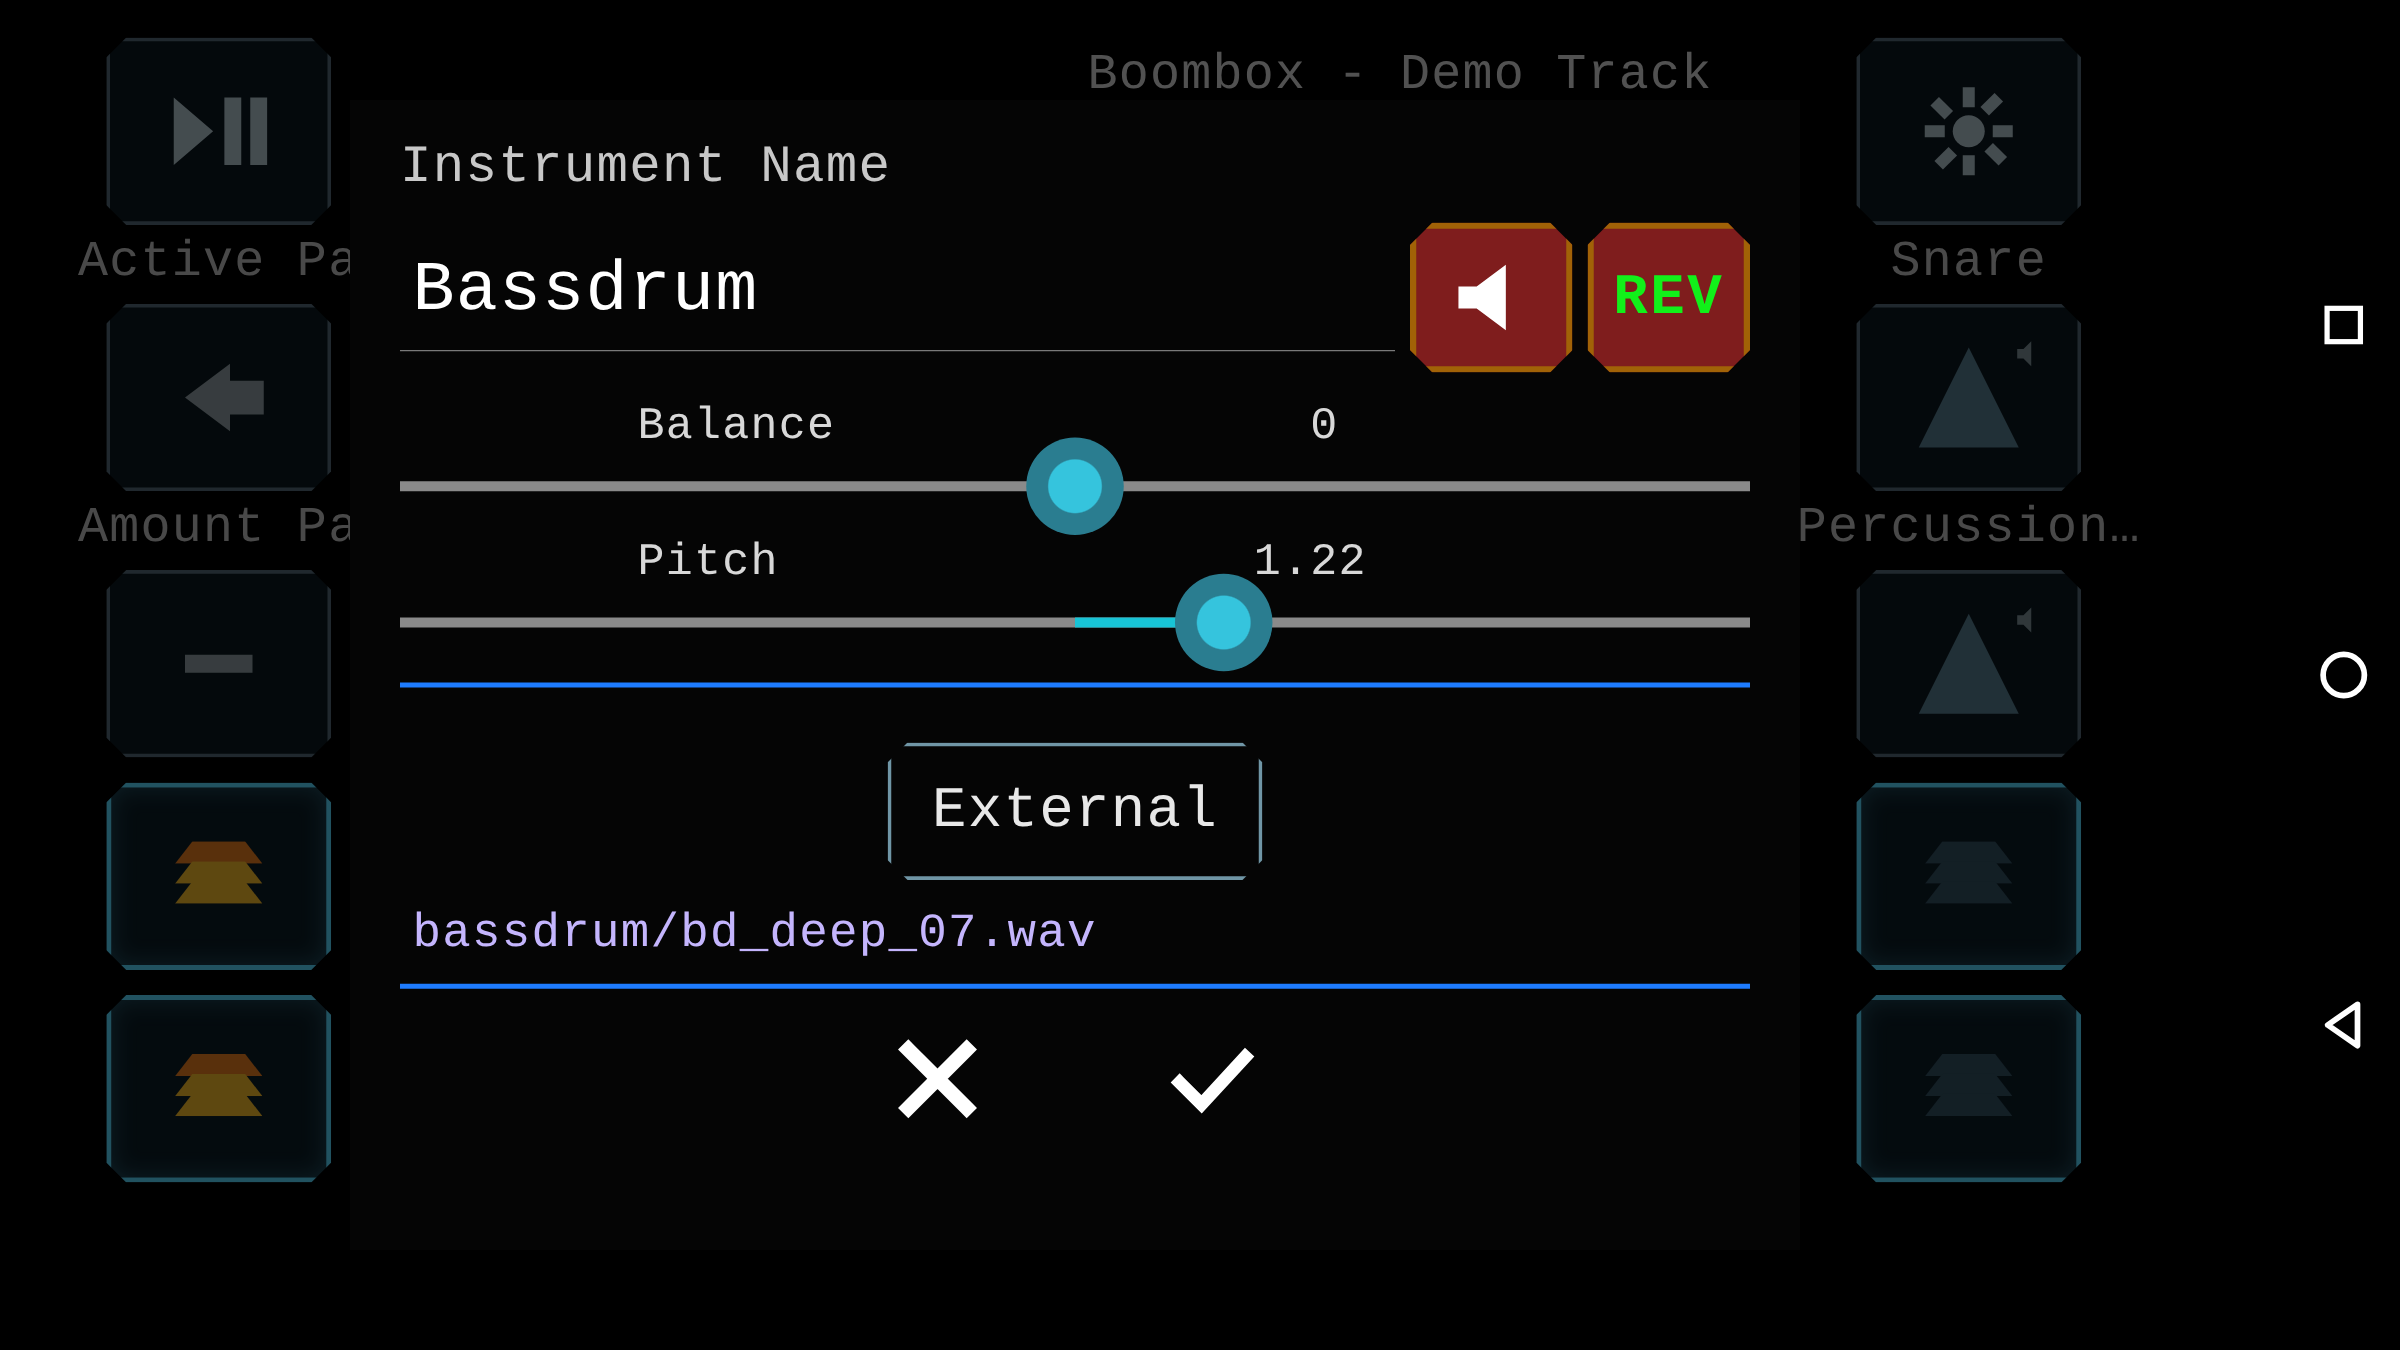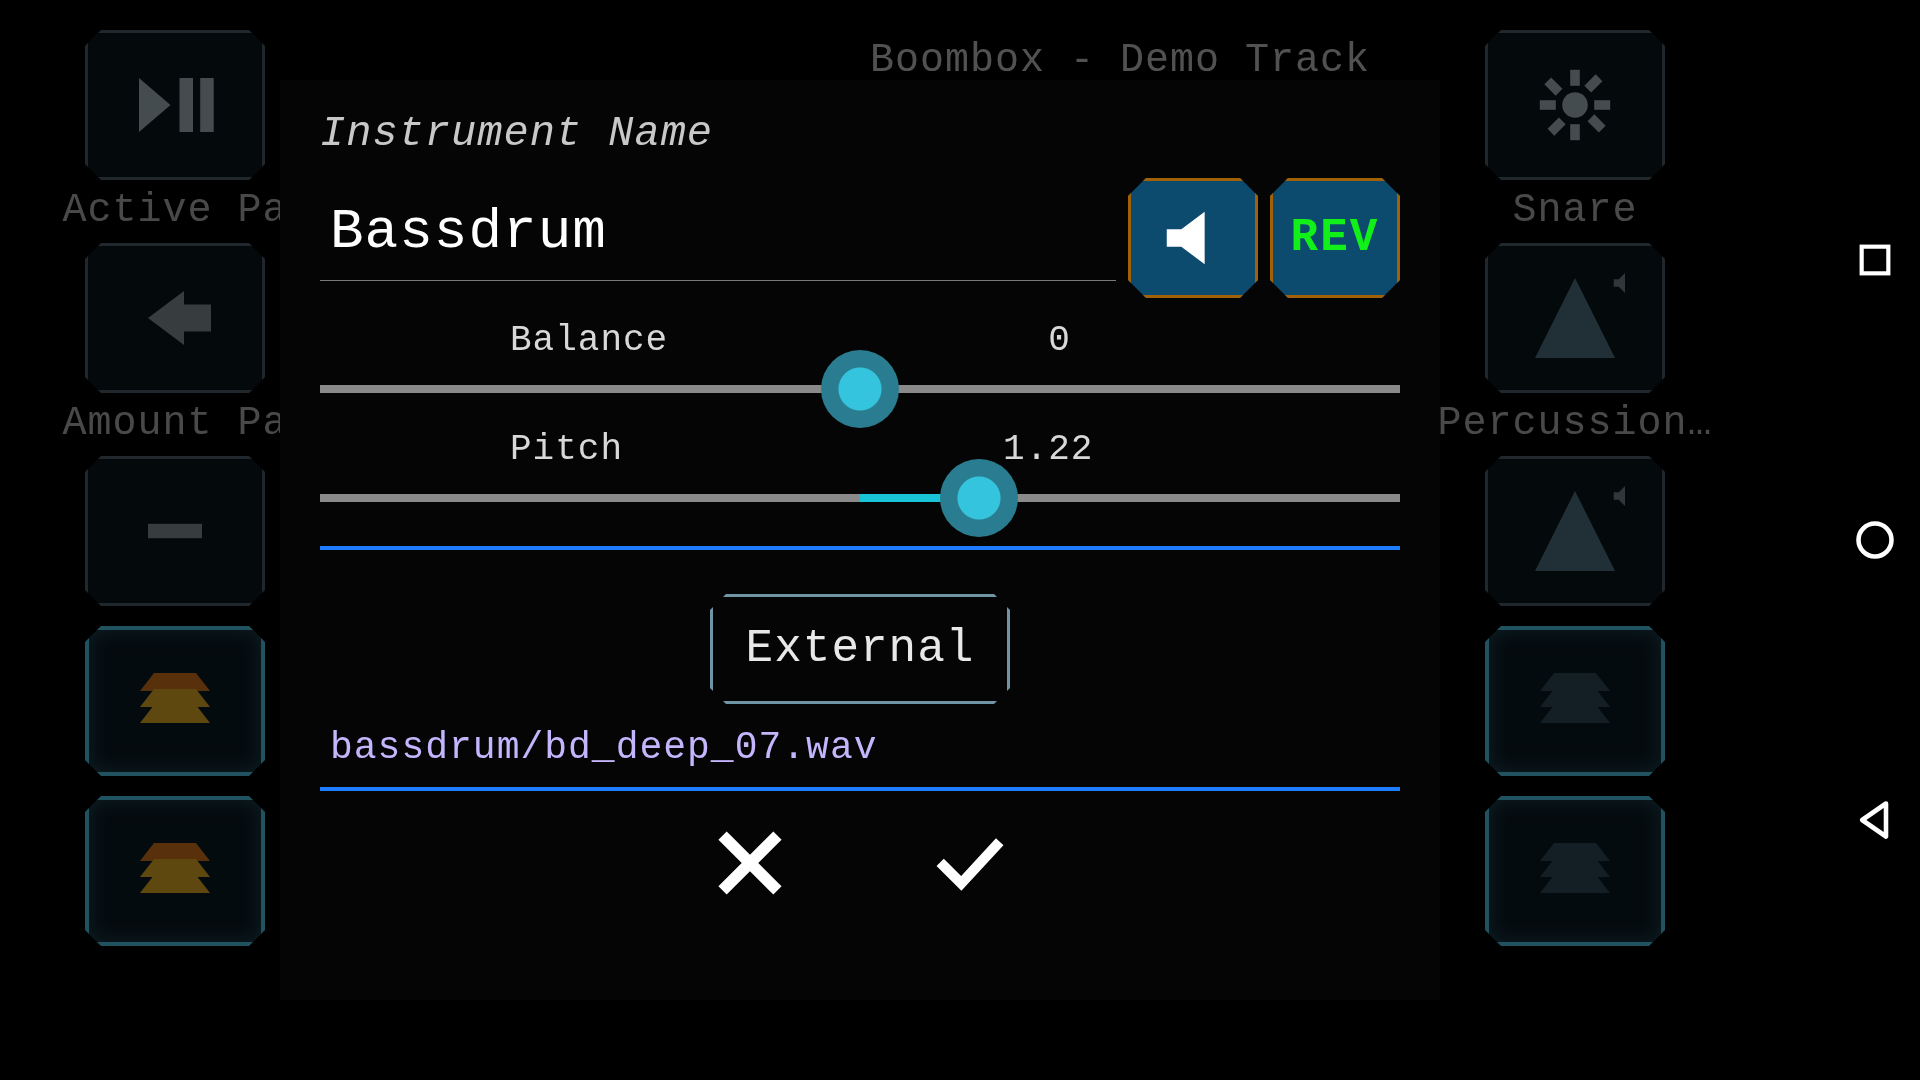--- a/index.html
+++ b/index.html
@@ -117,40 +117,39 @@
     background: #050505;
     padding: 30px 40px 10px 40px;
     display: flex;
     flex-direction: column;
   }
   .modal-title {
     font-size: 42px;
     color: #c8c8c8;
     letter-spacing: 1px;
     margin-bottom: 20px;
-    font-style: italic;
   }
   .name-row {
     display:flex; align-items:center; gap:12px;
   }
   .name-input {
     flex: 1;
     background: transparent;
     border: none;
     border-bottom: 1px solid #7a7a7a;
     color: #fff;
     font-size: 56px;
     font-family: inherit;
     padding: 4px 10px 16px 10px;
     letter-spacing: 1px;
   }
   .tool-btn {
     width: 130px; height: 120px;
-    border: 3px solid #a16207;
-    background: #0c4a6e;
+    border: 5px solid #a16207;
+    background: #7f1d1d;
     clip-path: polygon(0 18px, 18px 0, calc(100% - 18px) 0, 100% 18px, 100% calc(100% - 18px), calc(100% - 18px) 100%, 18px 100%, 0 calc(100% - 18px));
     display:flex; align-items:center; justify-content:center;
     color: #fff;
   }
   .tool-btn.rev { color: #12f01a; font-size: 46px; font-weight: bold; letter-spacing: 2px; }
   .slider-block { margin-top: 22px; }
   .slider-row {
     display:flex; justify-content:flex-start; gap:380px;
     font-size: 36px;
     color: #d8d8d8;

